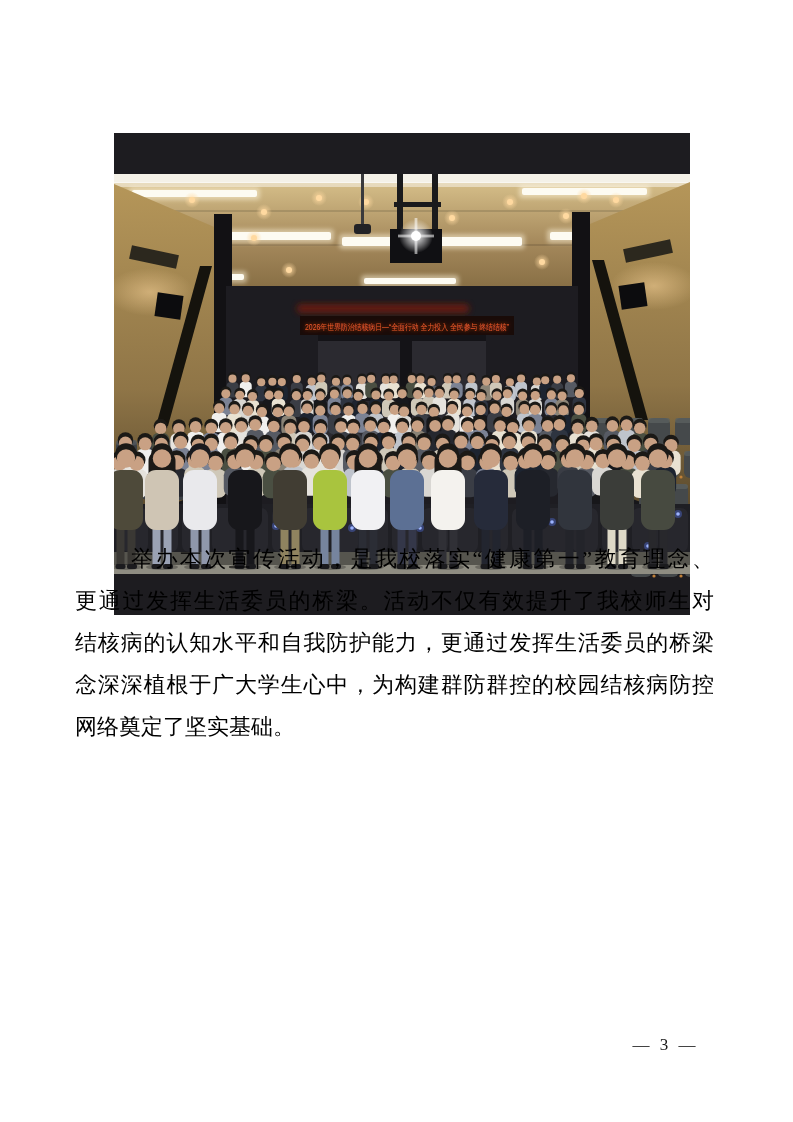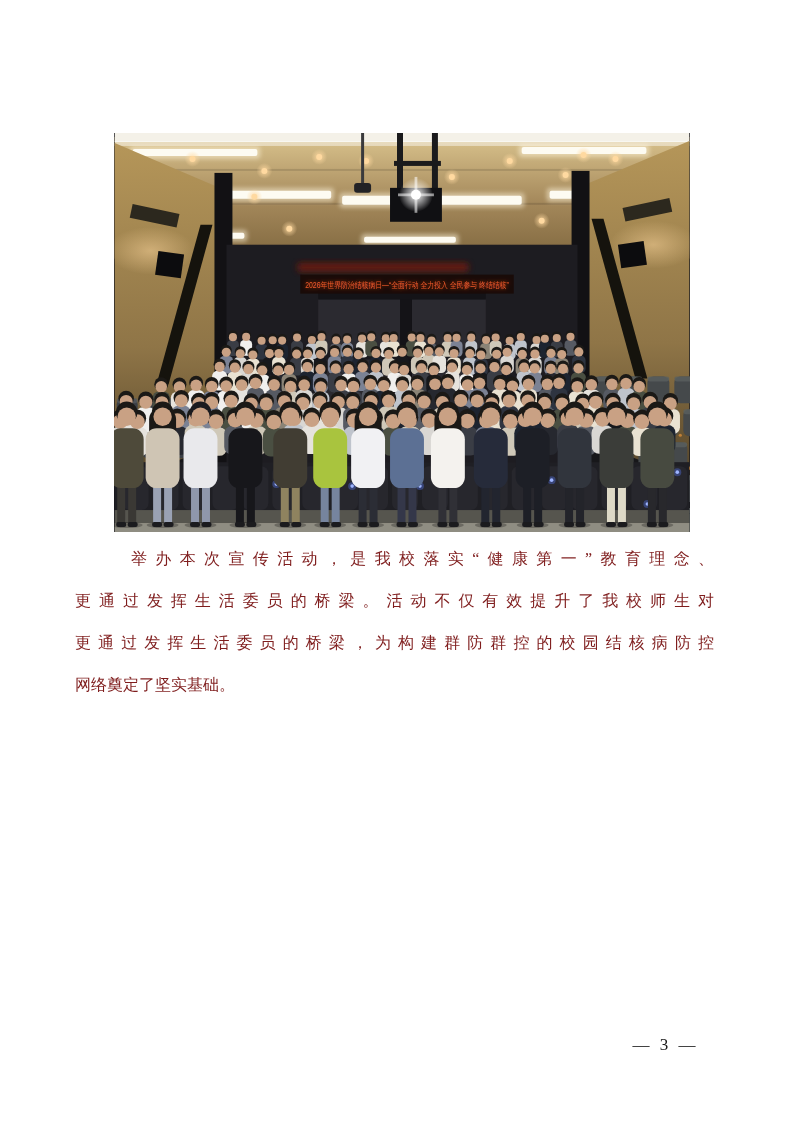--- a/index.html
+++ b/index.html
@@ -1,20 +1,20 @@
 <!DOCTYPE html>
 <html><head>
 <meta charset="utf-8">
 <style>
   html,body{margin:0;padding:0;background:#9a9a9a;}
   .page{position:relative;width:793px;height:1122px;background:#ffffff;margin:0 auto;overflow:hidden;
         font-family:"Liberation Serif","DejaVu Serif",serif;}
-  .photo{position:absolute;left:114px;top:133px;width:576px;height:399px;overflow:hidden;background:#1d1c20;}
+  .photo{position:absolute;left:114px;top:133px;width:576px;height:482px;overflow:hidden;background:#1d1c20;}
   .photo svg{display:block;width:100%;height:100%;}
-  .para{position:absolute;left:75px;top:538px;width:639px;color:#7f1d1d;font-size:16px;}
+  .para{position:absolute;left:75px;top:538px;width:639px;color:#000000;font-size:22px;}
   .para .line{height:42px;line-height:42px;text-align:justify;text-align-last:justify;overflow:hidden;}
   .para .line.first{text-indent:56px;}
   .para .line.last{text-align:center;text-align-last:left;}
   .pagenum{position:absolute;left:600px;top:1035px;width:128px;text-align:center;
            font-size:17px;color:#1a1a1a;word-spacing:6px;}
 </style>
 </head>
 <body>
 
 <div class="page">
@@ -921,18 +921,19 @@
           <rect x="527" y="296" width="34" height="60" rx="11" fill="#474a40"></rect>
           <circle cx="544" cy="280" r="10.8" fill="#1b1916"></circle>
           <circle cx="544" cy="284.5" r="9.2" fill="#c9a184"></circle>
         </g>
     </svg>
   </div>
 
   <div class="para">
     <div class="line first">举办本次宣传活动，是我校落实“健康第一”教育理念、</div>
     <div class="line">更通过发挥生活委员的桥梁。活动不仅有效提升了我校师生对</div>
-    <div class="line">更通过发挥生活委员的桥梁，为构建群防群控的校园结核病防控</div>
+    <div class="line">结核病的认知水平和自我防护能力，更通过发挥生活委员的桥梁</div>
+    <div class="line">念深深植根于广大学生心中，为构建群防群控的校园结核病防控</div>
     <div class="line last">网络奠定了坚实基础。</div>
   </div>
 
   <div class="pagenum">— 3 —</div>
 </div>
 
 </body></html>

